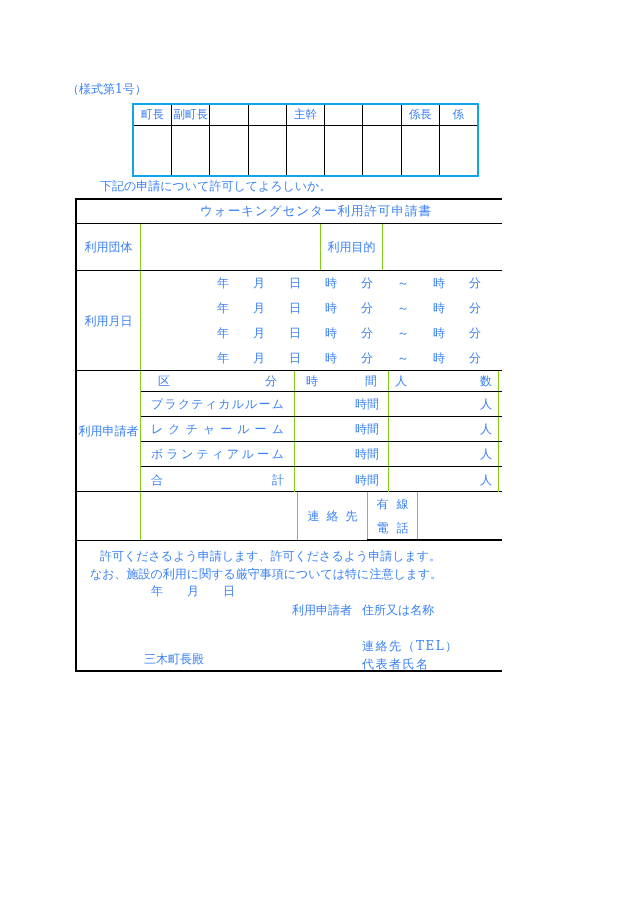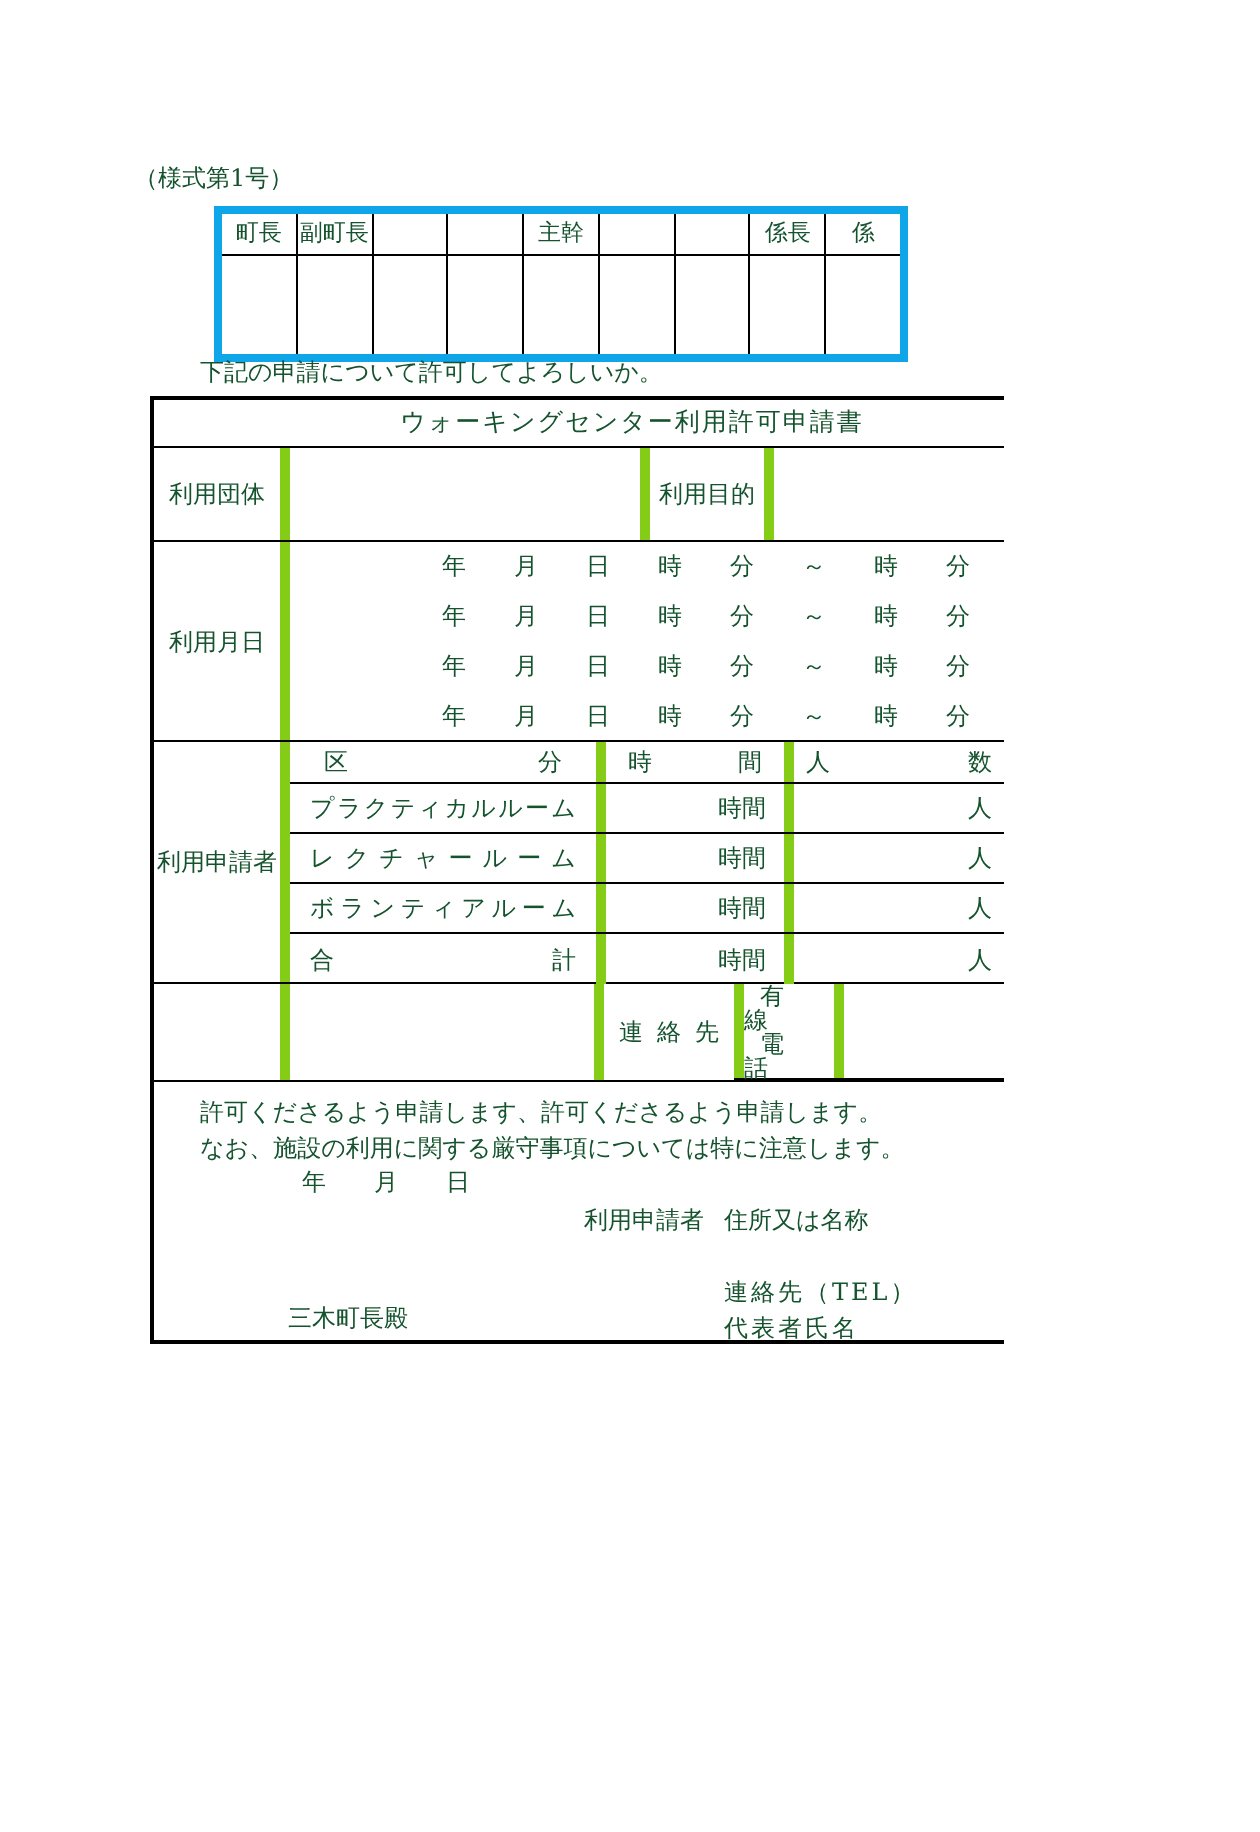--- a/index.html
+++ b/index.html
@@ -1,25 +1,25 @@
 <!DOCTYPE html>
 <html><head>
 <meta charset="utf-8">
 <style>
   html,body{margin:0;padding:0;background:#fff;}
   .page{
     position:relative;width:502px;height:916px;background:#ffffff;
     font-family:"DejaVu Serif","Liberation Serif",serif;
-    color:#14532d;font-size:12px;line-height:1;overflow:hidden;
+    color:#3b82f6;font-size:12px;line-height:1;overflow:hidden;
   }
   .abs{position:absolute;}
   
   .approval{
-    position:absolute;left:107px;top:103px;width:347px;
-    border:4px solid #0ea5e9;box-sizing:border-box;background:#fff;
+    position:absolute;left:132px;top:103px;width:347px;
+    border:2px solid #0ea5e9;box-sizing:border-box;background:#fff;
   }
   .approval-row{display:flex;}
   .approval-cell{
     flex:1;display:flex;align-items:center;justify-content:center;
     border-left:1px solid #000;box-sizing:border-box;height:20px;
     white-space:nowrap;overflow:visible;font-size:11.5px;
   }
   .approval-cell:first-child{border-left:none;}
   .approval-row.body .approval-cell{height:50px;border-top:1px solid #000;}
   
@@ -30,21 +30,21 @@
   }
   .sec{box-sizing:border-box;border-bottom:1px solid #000;display:flex;flex-shrink:0;}
   .sec:last-child{border-bottom:none;}
   .sec-title{height:24px;align-items:center;justify-content:center;letter-spacing:1px;font-size:12.5px;}
   .sec-rowA{height:47px;}
   .sec-rowB{height:100px;}
   .sec-fac{height:121px;}
   .sec-contact{height:49px;}
   .sec-bottom{flex:1;position:relative;display:block;}
   .cell{box-sizing:border-box;display:flex;align-items:center;}
-  .bl{border-left:5px solid #84cc16;}
+  .bl{border-left:1px solid #84cc16;}
   .bb{border-bottom:1px solid #000;}
   .label-col{width:63px;justify-content:center;flex-shrink:0;}
   
   .rowA-val1{width:180px;flex-shrink:0;}
   .rowA-lab2{width:62px;justify-content:center;flex-shrink:0;}
   .rowA-val2{flex:1;}
   
   .date-area{flex:1;display:flex;flex-direction:column;justify-content:center;}
   .date-line{height:25px;display:flex;align-items:center;padding-left:76px;box-sizing:border-box;}
   .date-token{display:inline-block;width:36px;}
@@ -274,21 +274,21 @@
         </div>
         <div class="ct-row bb">
           <div class="ct-sub bl">電話</div>
           <div class="cell ct-val bl"></div>
         </div>
       </div>
     </div>
 
     <div class="sec sec-bottom">
       <div class="ln" style="left:23px;top:9px;">許可くださるよう申請します、許可くださるよう申請します。</div>
-      <div class="ln" style="left:23px;top:27px;">なお、施設の利用に関する厳守事項については特に注意します。</div>
+      <div class="ln" style="left:13px;top:27px;">なお、施設の利用に関する厳守事項については特に注意します。</div>
       <div class="ln" style="left:74px;top:44px;"><span class="date-token">年</span><span class="date-token">月</span><span class="date-token">日</span></div>
       <div class="ln" style="left:215px;top:63px;">
         <span>利用申請者</span><span class="gap10"></span><span>住所又は名称</span>
       </div>
       <div class="ln rep-spacing" style="left:285px;top:81px;margin-top:36px;">代表者氏名</div>
       <div class="ln rep-spacing" style="left:285px;top:99px;">連絡先（TEL）</div>
       <div class="ln" style="left:23px;top:112px;margin-left:44px;">三木町長殿</div>
     </div>
 
   </div>

